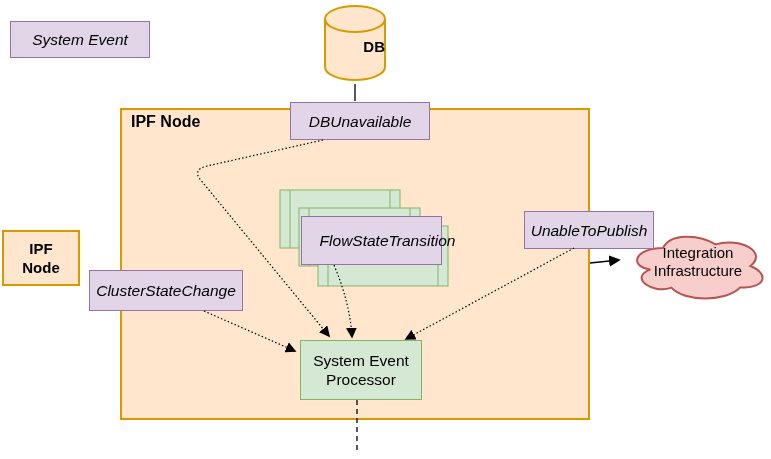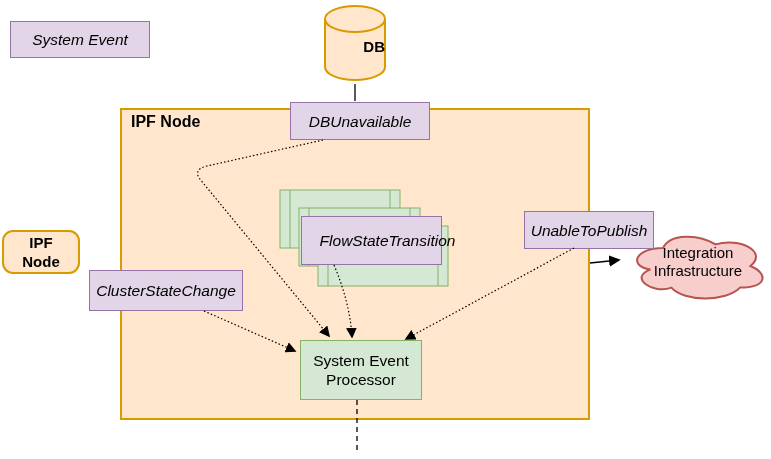--- a/index.html
+++ b/index.html
@@ -16,21 +16,21 @@
   .peach{background:#FFE6CC;border:2px solid #D79B00;}
   .green{background:#D5E8D4;border:1px solid #82B366;}
   .italic{font-style:italic;}
   .z1{z-index:1}.z2{z-index:2}.z3{z-index:3}.z4{z-index:4}
   svg.layer{position:absolute;left:0;top:0;pointer-events:none;}
   #ipf-container{left:120px;top:108px;width:470px;height:312px;}
   #ipf-container .container-label{
     position:absolute;left:9px;top:3px;font-weight:bold;font-size:16px;
   }
   #system-event-legend{left:10px;top:21px;width:140px;height:37px;}
-  #ipf-legend{left:2px;top:230px;width:78px;height:44px;flex-direction:column;font-weight:bold;font-size:15px;line-height:19px;border-radius:11px;}
+  #ipf-legend{left:2px;top:230px;width:78px;height:56px;flex-direction:column;font-weight:bold;font-size:15px;line-height:19px;}
   #db-unavailable{left:290px;top:102px;width:140px;height:38px;}
   #flow-state-transition{left:301px;top:216px;width:141px;height:49px;padding-left:32px;}
   #cluster-state-change{left:89px;top:270px;width:154px;height:41px;text-align:center;}
   #unable-to-publish{left:524px;top:211px;width:130px;height:38px;}
   #processor{left:300px;top:340px;width:122px;height:60px;flex-direction:column;}
   #db-label{left:325px;top:38px;width:60px;text-align:right;font-weight:bold;font-size:15px;}
   #cloud-label{left:638px;top:244px;width:120px;text-align:center;font-weight:normal;font-size:15px;line-height:18px;}
   .stack-line{stroke:#82B366;stroke-width:1;}
 </style>
 </head>

